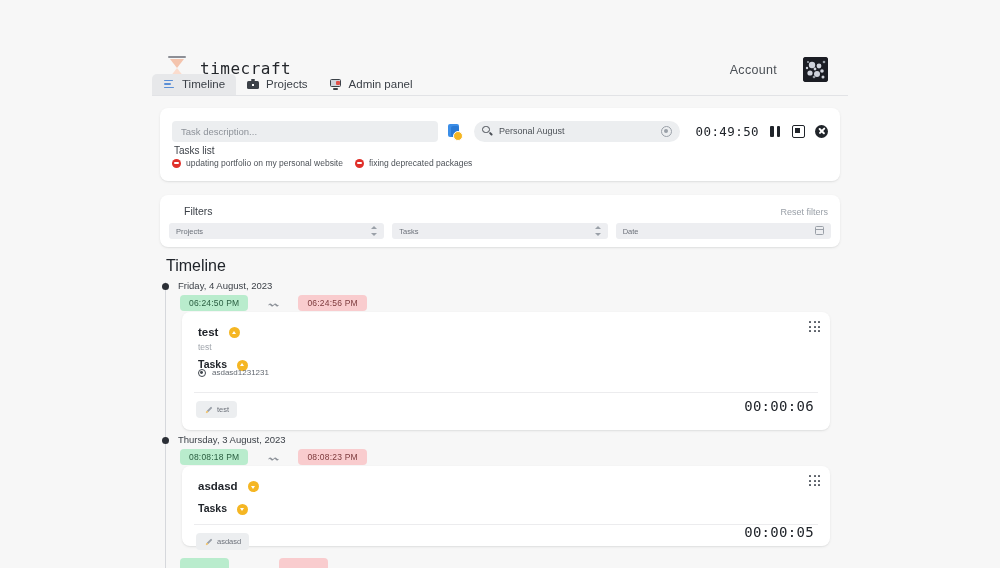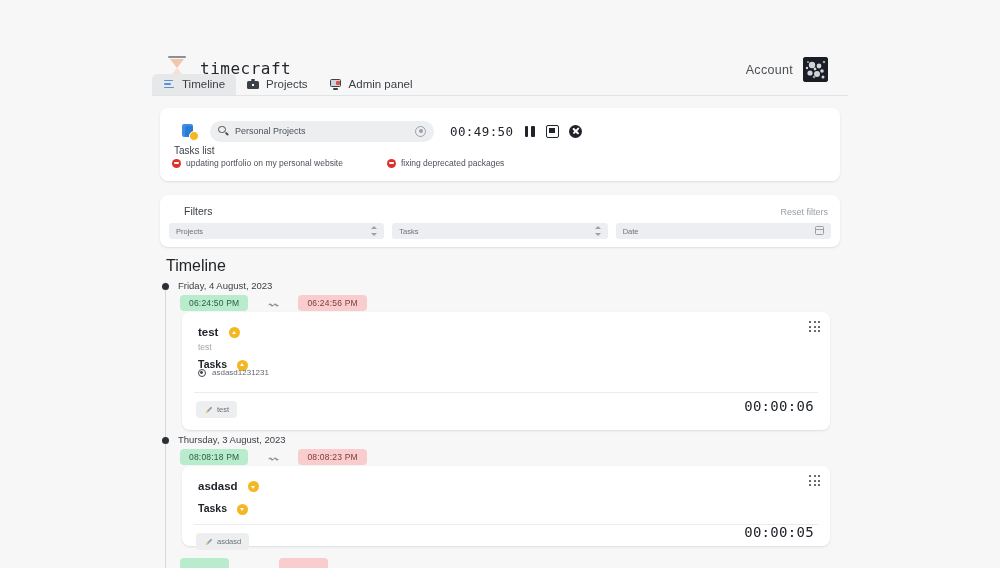--- a/index.html
+++ b/index.html
@@ -24,21 +24,21 @@
   .hourglass .bar.bot { bottom: 1px; }
   .hourglass .glass { position: absolute; left: 4px; top: 4px; width: 14px; height: 18px; }
   .hourglass .tri { position: absolute; left: 0; width: 0; height: 0; border-left: 7px solid transparent; border-right: 7px solid transparent; }
   .hourglass .tri.up { top: 0; border-top: 9px solid #f4c4ad; }
   .hourglass .tri.dn { bottom: 0; border-bottom: 9px solid #fbdccd; }
   .brand-name {
     font-family: "DejaVu Sans Mono", "Liberation Mono", monospace;
     font-size: 16px; letter-spacing: .5px; color: #23262b;
   }
 
-  .account { position: absolute; right: 172px; top: 16px; display: flex; align-items: center; gap: 10px; }
+  .account { position: absolute; right: 172px; top: 16px; display: flex; align-items: center; gap: 26px; }
   .account-label { font-size: 12.5px; color: #4b5056; letter-spacing: .3px; }
   .avatar {
     width: 25px; height: 25px; border-radius: 3px; overflow: hidden;
     background: #1f2027; position: relative;
   }
 
   
   .tabs {
     position: absolute; left: 152px; top: 74px; width: 696px; height: 22px;
     border-bottom: 1px solid #e2e3e6;
@@ -111,23 +111,23 @@
   .ic-stop { width: 13px; height: 13px; border: 1.6px solid #20242a; border-radius: 2px; position: relative; }
   .ic-stop:before { content: ""; position: absolute; left: 2px; top: 2px; width: 5.4px; height: 5.4px; background: #20242a; }
   .ic-cancel { width: 13px; height: 13px; border-radius: 50%; background: #20242a; position: relative; }
   .ic-cancel:before, .ic-cancel:after {
     content: ""; position: absolute; left: 2.6px; top: 5.8px; width: 7.6px; height: 1.5px; background: #fff; border-radius: 1px;
   }
   .ic-cancel:before { transform: rotate(45deg); }
   .ic-cancel:after { transform: rotate(-45deg); }
 
   .tasks-list-label { position: absolute; left: 174px; top: 145px; font-size: 10px; color: #3c4148; text-align: right; }
-  .tasks-chips { position: absolute; left: 172px; top: 158px; display: flex; gap: 12px; align-items: center; }
+  .tasks-chips { position: absolute; left: 172px; top: 158px; display: flex; gap: 4px; align-items: center; }
   .chip { display: flex; align-items: center; gap: 5px; font-size: 8.5px; color: #4d5258; }
-  .chip + .chip { margin-left: 32px; }
+  .chip + .chip { margin-left: 8px; }
   .minus-ico { width: 9px; height: 9px; border-radius: 50%; background: #e0302a; position: relative; flex: none; cursor: pointer; }
   .minus-ico:before { content: ""; position: absolute; left: 2px; top: 3.8px; width: 5px; height: 1.4px; background: #fff; border-radius: 1px; }
 
   
   .filters { left: 160px; top: 195px; width: 680px; height: 52px; }
   .filters-title { position: absolute; left: 24px; top: 10px; font-size: 10.5px; color: #3c4148; }
   .reset-filters { position: absolute; right: 12px; top: 12px; font-size: 9px; color: #9aa0a8; cursor: pointer; }
   .filter-row { position: absolute; left: 9px; top: 28px; right: 9px; display: flex; gap: 8px; }
   .f-select {
     flex: 1; height: 16px; background: #edeef1; border-radius: 3px;
@@ -260,31 +260,32 @@
           <b class="scr"></b>
           <b class="dot"></b>
           <b class="stand"></b>
         </span>
       <span>Admin panel</span>
     </div>
   </div>
 
   <div class="panel tracker">
     <div class="tracker-row">
+      <input class="task-input" value="" placeholder="Task description..." style="">
       <span class="proj-btn">
         <span class="sheet"></span>
           <span class="sheet2"></span>
           <span class="badge"></span>
       </span>
       <div class="search-wrap">
         <span class="search-ico">
             <span class="c"></span>
             <span class="h"></span>
           </span>
-        <span class="search-val">Personal Projects</span>
+        <span class="search-val">Personal August</span>
         <span class="search-clear"></span>
       </div>
       <span class="timer-val">00:49:50</span>
       <span class="ctrl">
           <span class="ic-pause">
             <i></i>
             <i></i>
           </span>
         </span>
       <span class="ctrl">

